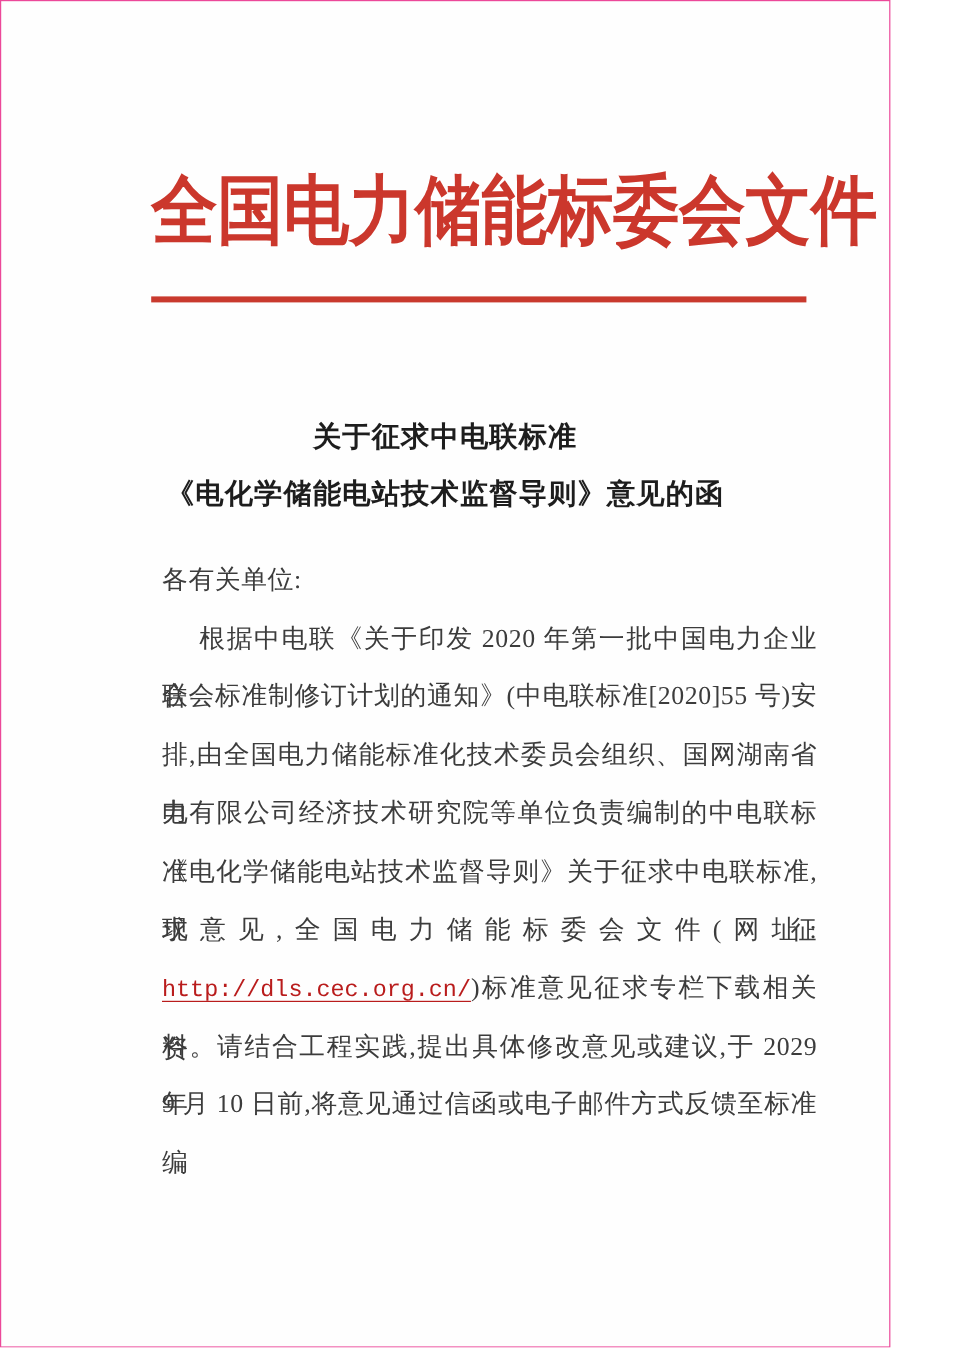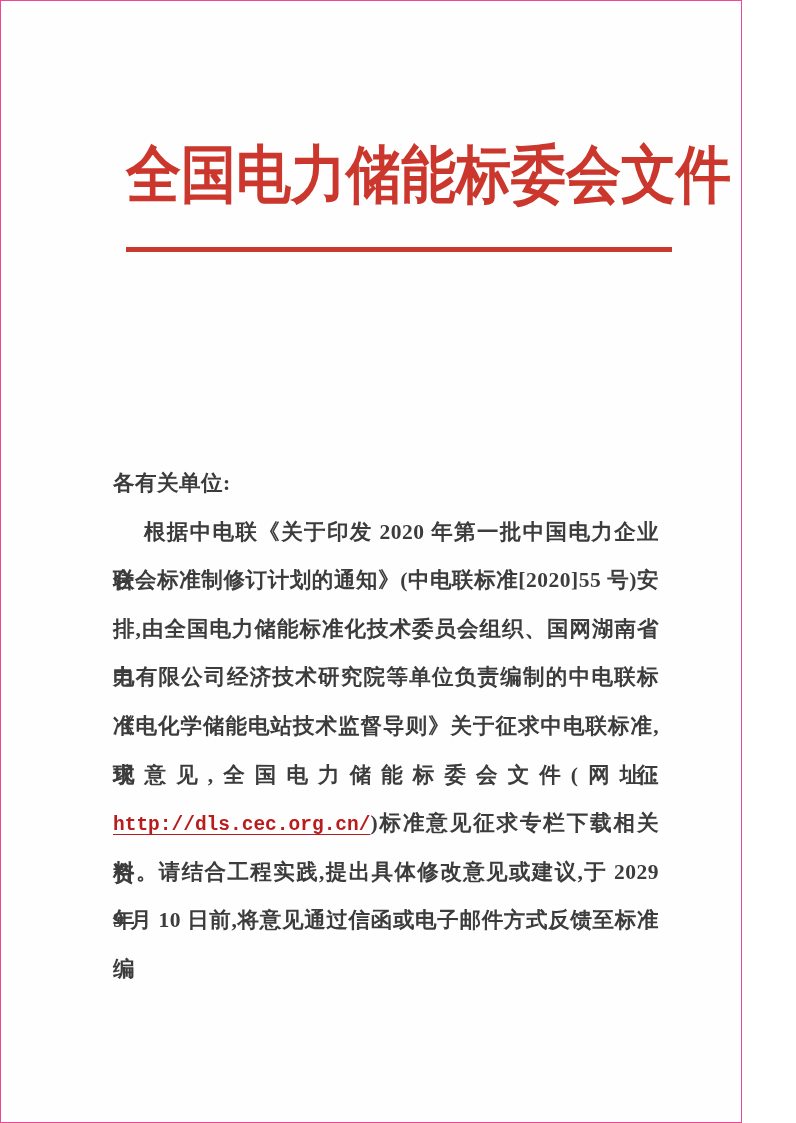--- a/index.html
+++ b/index.html
@@ -60,24 +60,23 @@
     color: #1d1d1d;
     font-weight: 700;
     font-size: 23.5px;
     line-height: 46.5px;
     letter-spacing: 1px;
   }
   
   .body-block {
     position: absolute;
     top: 458px;
-    left: 112px;
+    left: 134px;
     width: 546px;
     color: #3c3c3c;
-    font-weight: bold;
   }
   .bodyline {
     font-size: 21.5px;
     line-height: 48.6px;
     height: 48.6px;
     letter-spacing: 0.5px;
     white-space: nowrap;
   }
   .bodyline.justify {
     white-space: normal;
@@ -100,20 +99,24 @@
 </head>
 <body>
 
 <div class="page">
 
   <div class="org-title">全国电力储能标委会文件</div>
 
   <div class="divider"></div>
 
 
+  <div class="subject">
+    <div>关于征求中电联标准</div>
+    <div>《电化学储能电站技术监督导则》意见的函</div>
+  </div>
 
   <div class="body-block">
     <div class="bodyline">各有关单位:</div>
     <div class="bodyline justify indent">根据中电联《关于印发 2020 年第一批中国电力企业联</div>
     <div class="bodyline justify">合会标准制修订计划的通知》(中电联标准[2020]55 号)安</div>
     <div class="bodyline justify">排,由全国电力储能标准化技术委员会组织、国网湖南省电</div>
     <div class="bodyline justify">力有限公司经济技术研究院等单位负责编制的中电联标准</div>
     <div class="bodyline justify">《电化学储能电站技术监督导则》关于征求中电联标准,现征</div>
     <div class="bodyline justify">求意见,全国电力储能标委会文件(网址:</div>
     <div class="bodyline justify">

